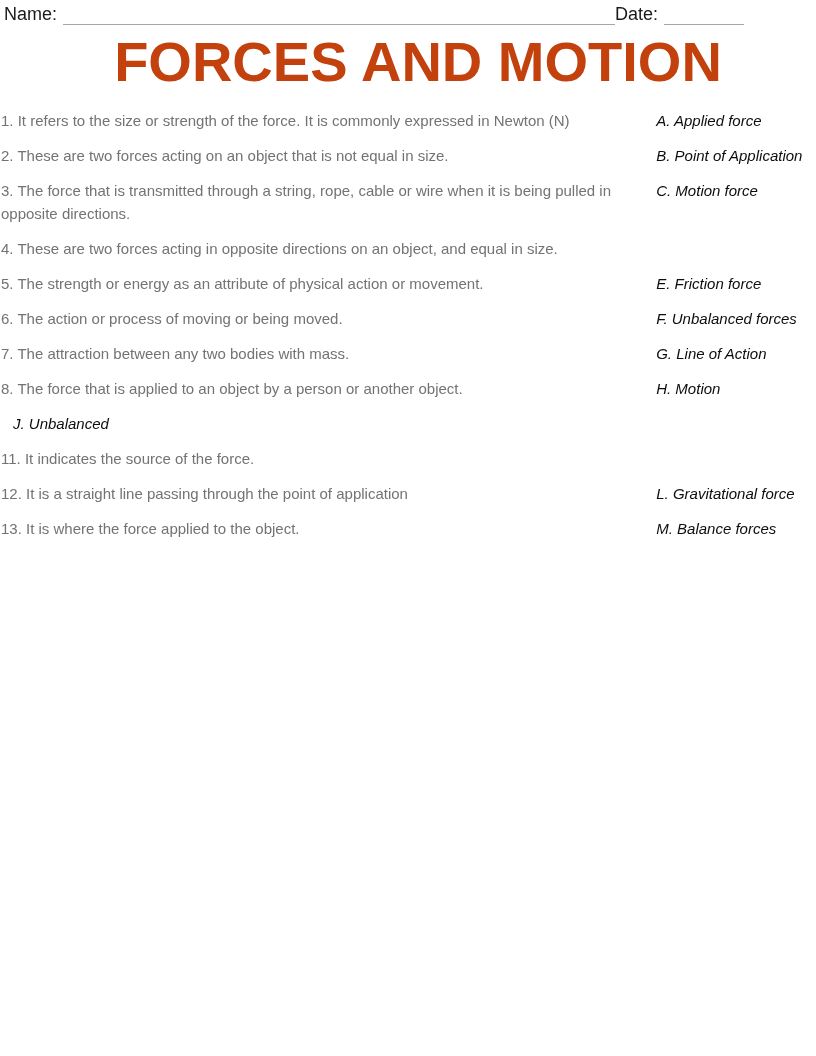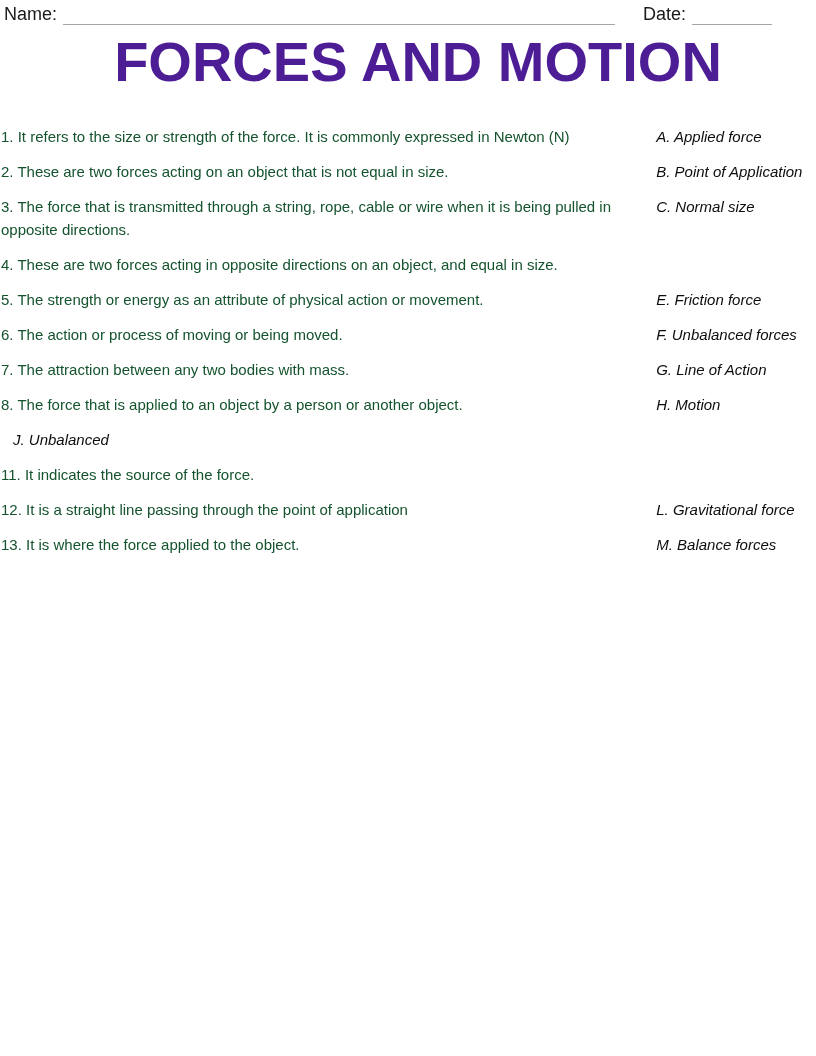--- a/index.html
+++ b/index.html
@@ -35,52 +35,51 @@
   .blank-line {
     display: inline-block;
     border-bottom: 1.5px solid #a6a6a6;
     height: 16px;
   }
   .name-line {
     width: 552px;
     margin-left: 6px;
   }
   .date-label {
-    margin-left: 28px;
   }
   .date-line {
     width: 80px;
     margin-left: 6px;
   }
   
   .title {
-    margin: 6px 0 32px 0;
+    margin: 6px 0 16px 0;
     text-align: center;
     font-size: 56px;
     line-height: 1.1;
     font-weight: 700;
     letter-spacing: 0px;
-    color: #4c1d95;
+    color: #c2410c;
     font-family: "Liberation Sans", sans-serif;
     padding-left: 20px;
   }
   
   .rows {
     padding: 0 0 0 1px;
   }
   .match-row {
     display: flex;
     align-items: flex-start;
     margin-bottom: 12px;
   }
   .question {
     width: 644px;
     font-size: 15px;
     line-height: 23px;
-    color: #14532d;
+    color: #737373;
   }
   .answer {
     width: 160px;
     padding-left: 12px;
     font-size: 15px;
     line-height: 23px;
     color: #0d0d0d;
     white-space: nowrap;
     font-style: italic;
   }
@@ -106,21 +105,21 @@
       <div class="answer">A. Applied force</div>
     </div>
 
     <div class="match-row">
       <div class="question">2. These are two forces acting on an object that is not equal in size.</div>
       <div class="answer">B. Point of Application</div>
     </div>
 
     <div class="match-row">
       <div class="question">3. The force that is transmitted through a string, rope, cable or wire when it is being pulled in opposite directions.</div>
-      <div class="answer">C. Normal size</div>
+      <div class="answer">C. Motion force</div>
     </div>
 
     <div class="match-row">
       <div class="question">4. These are two forces acting in opposite directions on an object, and equal in size.</div>
     </div>
 
     <div class="match-row">
       <div class="question">5. The strength or energy as an attribute of physical action or movement.</div>
       <div class="answer">E. Friction force</div>
     </div>

